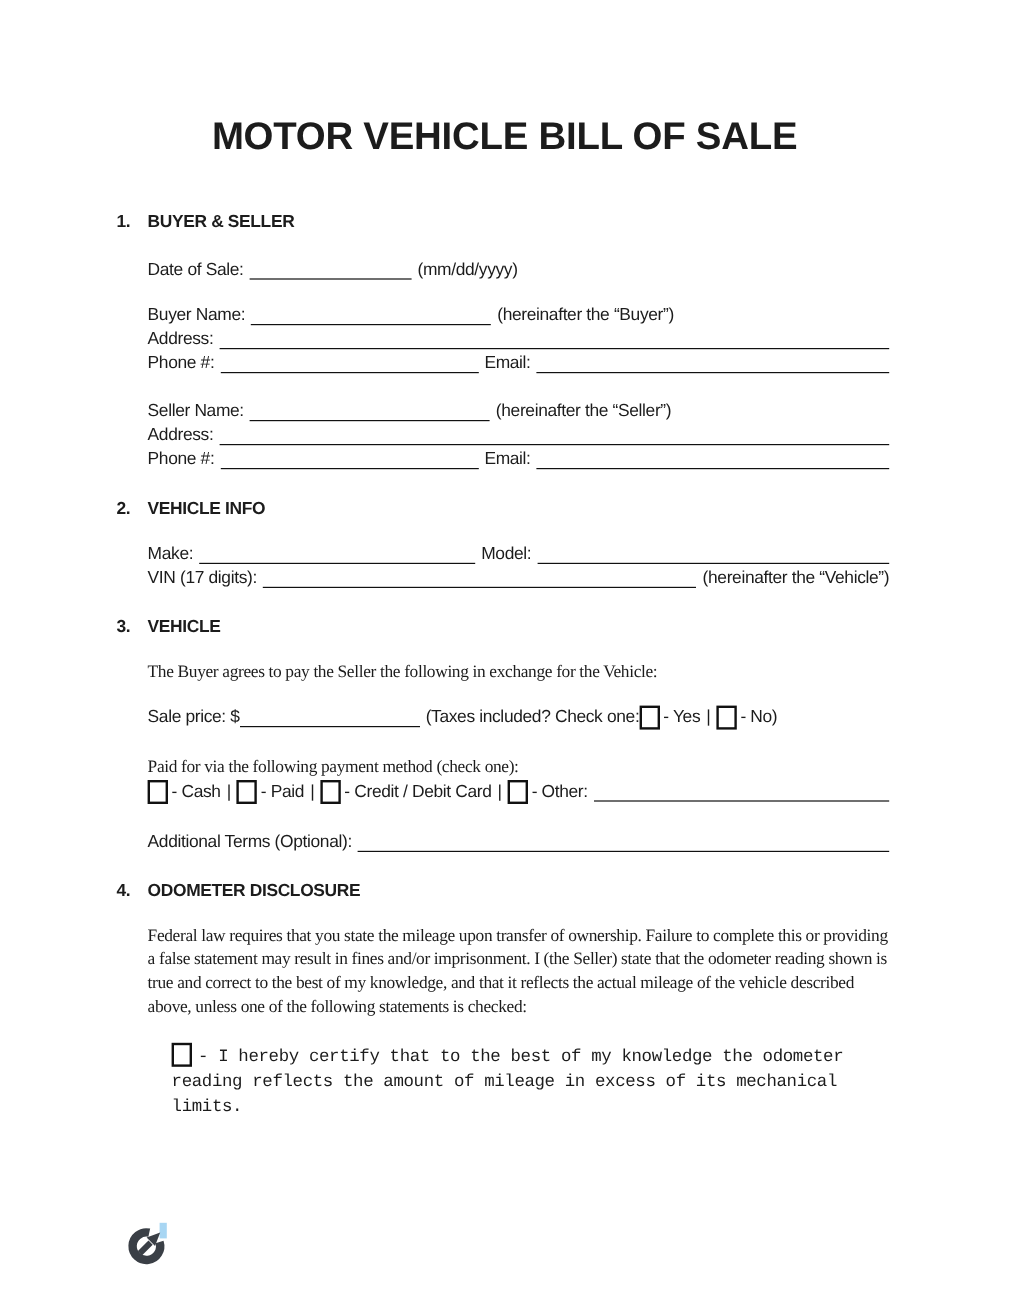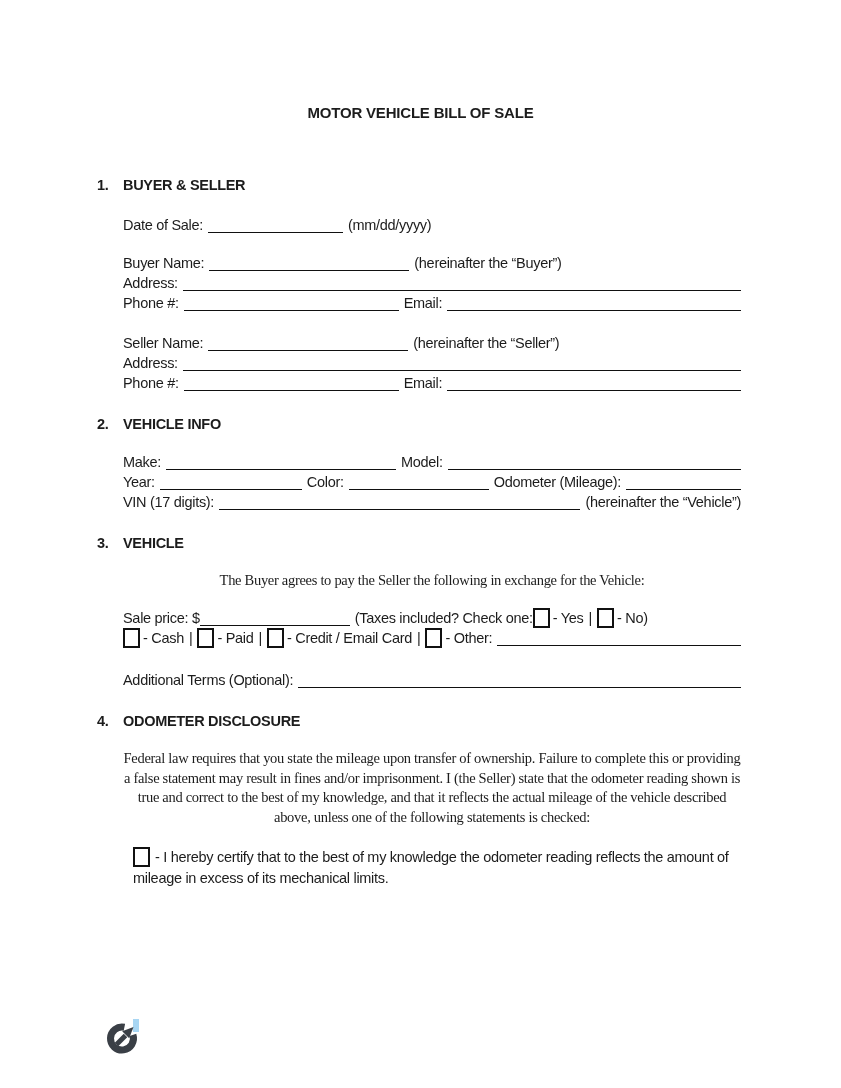--- a/index.html
+++ b/index.html
@@ -11,21 +11,21 @@
     background: #ffffff;
     font-family: "Liberation Sans", "DejaVu Sans", sans-serif;
     color: #1c1c1c;
     font-size: 14.5px;
     letter-spacing: -0.3px;
     overflow: hidden;
   }
   .title {
     padding-top: 97px;
     text-align: center;
-    font-size: 15px;
+    font-size: 32px;
     font-weight: bold;
     letter-spacing: -0.2px;
     line-height: 32px;
   }
   .content {
     margin-left: 123px;
     margin-right: 100px; 
   }
   .sec-head {
     display: flex;
@@ -72,30 +72,31 @@
     border: 2px solid #111;
     background: #fff;
     vertical-align: -5px;
     margin-right: 5px;
   }
   .para {
     line-height: 19.8px;
     font-family: Liberation Serif, serif;
   }
   .statement {
-    margin-left: 10px;
+    margin-left: 20px;
     line-height: 21px;
+    font-family: Liberation Mono, monospace;
   }
   
   .mt46 { margin-top: 46px; }
   .mt22 { margin-top: 22px; }
   .mt21 { margin-top: 21px; }
   .mt20 { margin-top: 20px; }
   .mt19 { margin-top: 19px; }
-  .mt18 { margin-top: 18px; text-align: center; }
+  .mt18 { margin-top: 18px; }
   .mt3  { margin-top: 17px; }
   .mt0  { margin-top: 0; }
   .logo {
     position: absolute;
     left: 105px;
     top: 1018px;
     width: 37px;
     height: 38px;
   }
 </style>
@@ -156,28 +157,20 @@
       <span>VEHICLE INFO</span>
     </div>
 
     <div class="row mt18">
       <span class="lbl">Make:</span>
       <span class="blank w230"></span>
       <span class="lbl">Model:</span>
       <span class="blank grow"></span>
     </div>
     <div class="row mt0">
-      <span class="lbl">Year:</span>
-      <span class="blank w142"></span>
-      <span class="lbl">Color:</span>
-      <span class="blank w140"></span>
-      <span class="lbl">Odometer (Mileage):</span>
-      <span class="blank grow"></span>
-    </div>
-    <div class="row mt0">
       <span class="lbl">VIN (17 digits):</span>
       <span class="blank grow"></span>
       <span class="lbl">(hereinafter the “Vehicle”)</span>
     </div>
 
     <div class="sec-head mt21">
       <span class="sec-num">3.</span>
       <span>VEHICLE</span>
     </div>
 
@@ -187,30 +180,31 @@
       <span class="lbl">Sale price: $</span>
       <span class="blank w150 tight"></span>
       <span class="lbl">(Taxes included? Check one:</span>
       <span class="cb tight"></span>
       <span class="lbl after-cb">- Yes</span>
       <span class="lbl">|</span>
       <span class="cb"></span>
       <span class="lbl after-cb">- No)</span>
     </div>
 
+    <p class="para mt22">Paid for via the following payment method (check one):</p>
 
     <div class="row mt0">
       <span class="cb tight"></span>
       <span class="lbl after-cb">- Cash</span>
       <span class="lbl">|</span>
       <span class="cb"></span>
       <span class="lbl after-cb">- Paid</span>
       <span class="lbl">|</span>
       <span class="cb"></span>
-      <span class="lbl after-cb">- Credit / Email Card</span>
+      <span class="lbl after-cb">- Credit / Debit Card</span>
       <span class="lbl">|</span>
       <span class="cb"></span>
       <span class="lbl after-cb">- Other:</span>
       <span class="blank grow"></span>
     </div>
 
     <div class="row mt22">
       <span class="lbl">Additional Terms (Optional):</span>
       <span class="blank grow"></span>
     </div>

